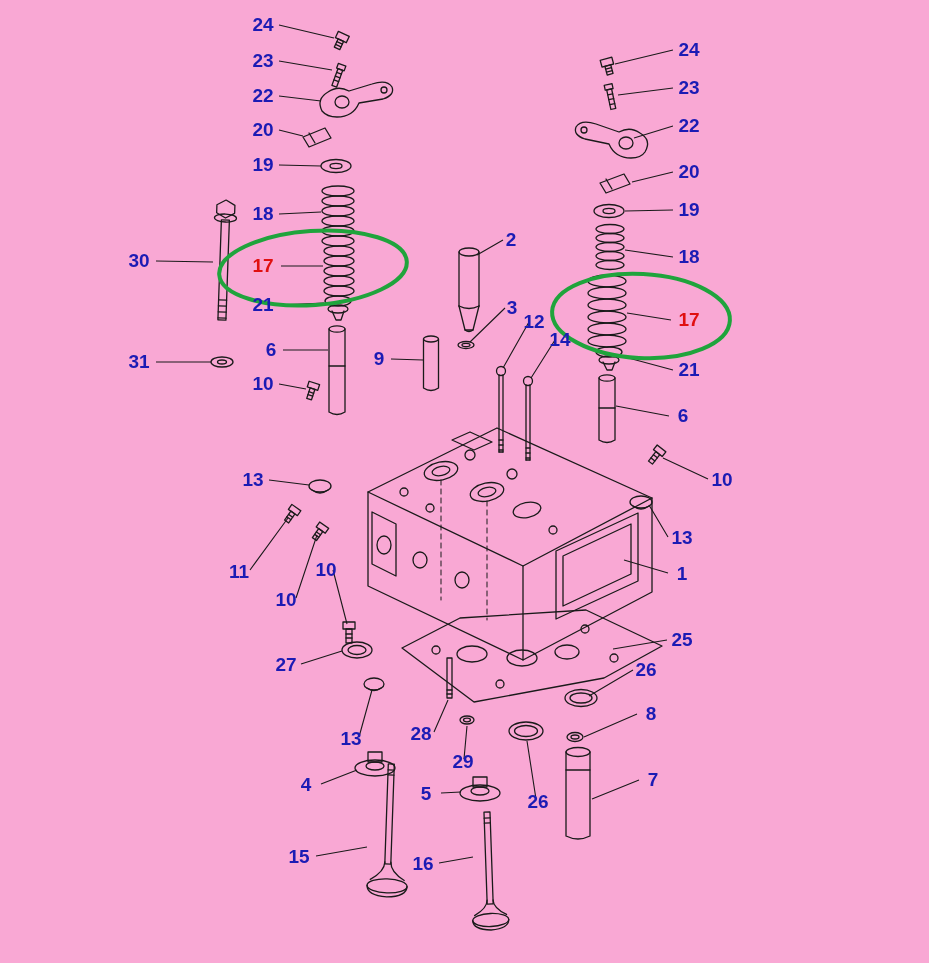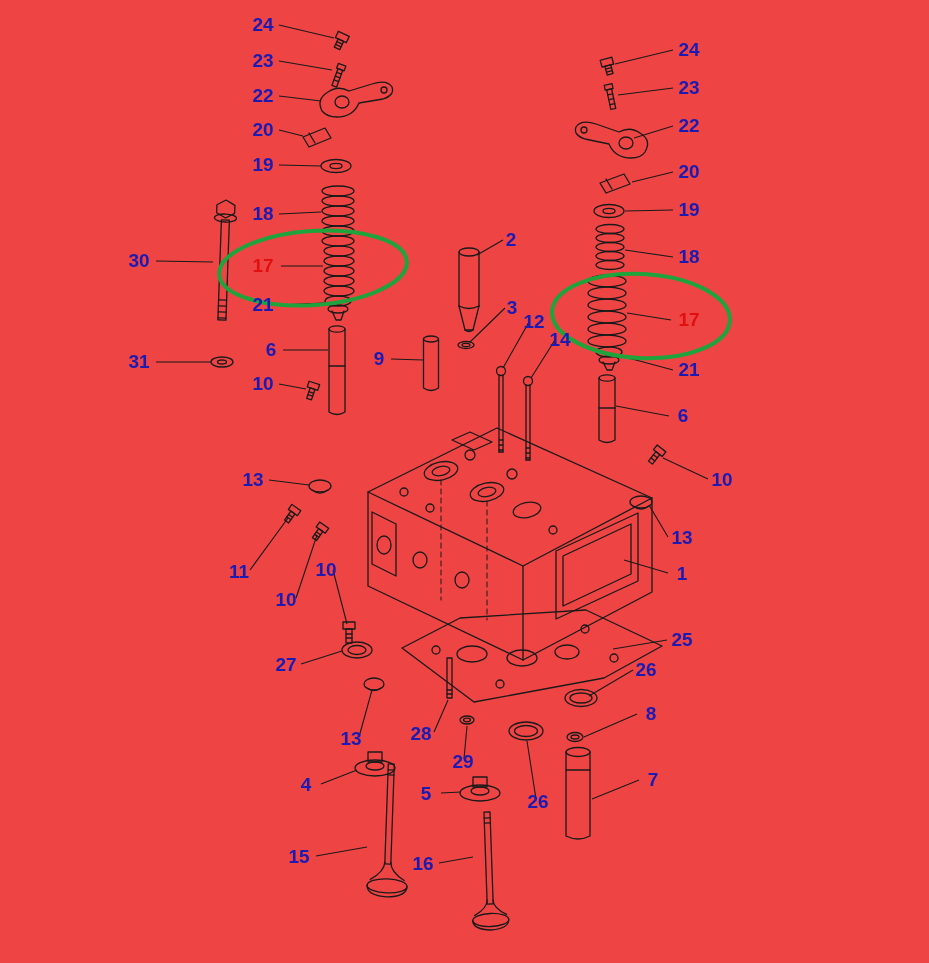--- a/index.html
+++ b/index.html
@@ -1,16 +1,16 @@
 <!DOCTYPE html>
 <html><head>
 <meta charset="utf-8">
 <style>
   html,body{margin:0;padding:0;background:#fff;}
-  .canvas{position:relative;width:929px;height:963px;background:#ef4444;overflow:hidden;font-family:"Liberation Sans",sans-serif;}
+  .canvas{position:relative;width:929px;height:963px;background:#f9a8d4;overflow:hidden;font-family:"Liberation Sans",sans-serif;}
   svg{display:block;}
   .leader{stroke:#1a1a1a;stroke-width:1.1;fill:none;}
   .part{stroke:#1a1a1a;stroke-width:1.3;fill:none;stroke-linecap:round;stroke-linejoin:round;}
   .dash{stroke-dasharray:5 4;stroke-width:1;}
   .green{stroke:#1fa43c;stroke-width:4;fill:none;}
   text.lbl{font-family:"Liberation Sans",sans-serif;font-weight:bold;font-size:19px;fill:#1b1bb4;}
   text.lbl.red{fill:#e01010;}
 </style>
 </head>
 <body>

